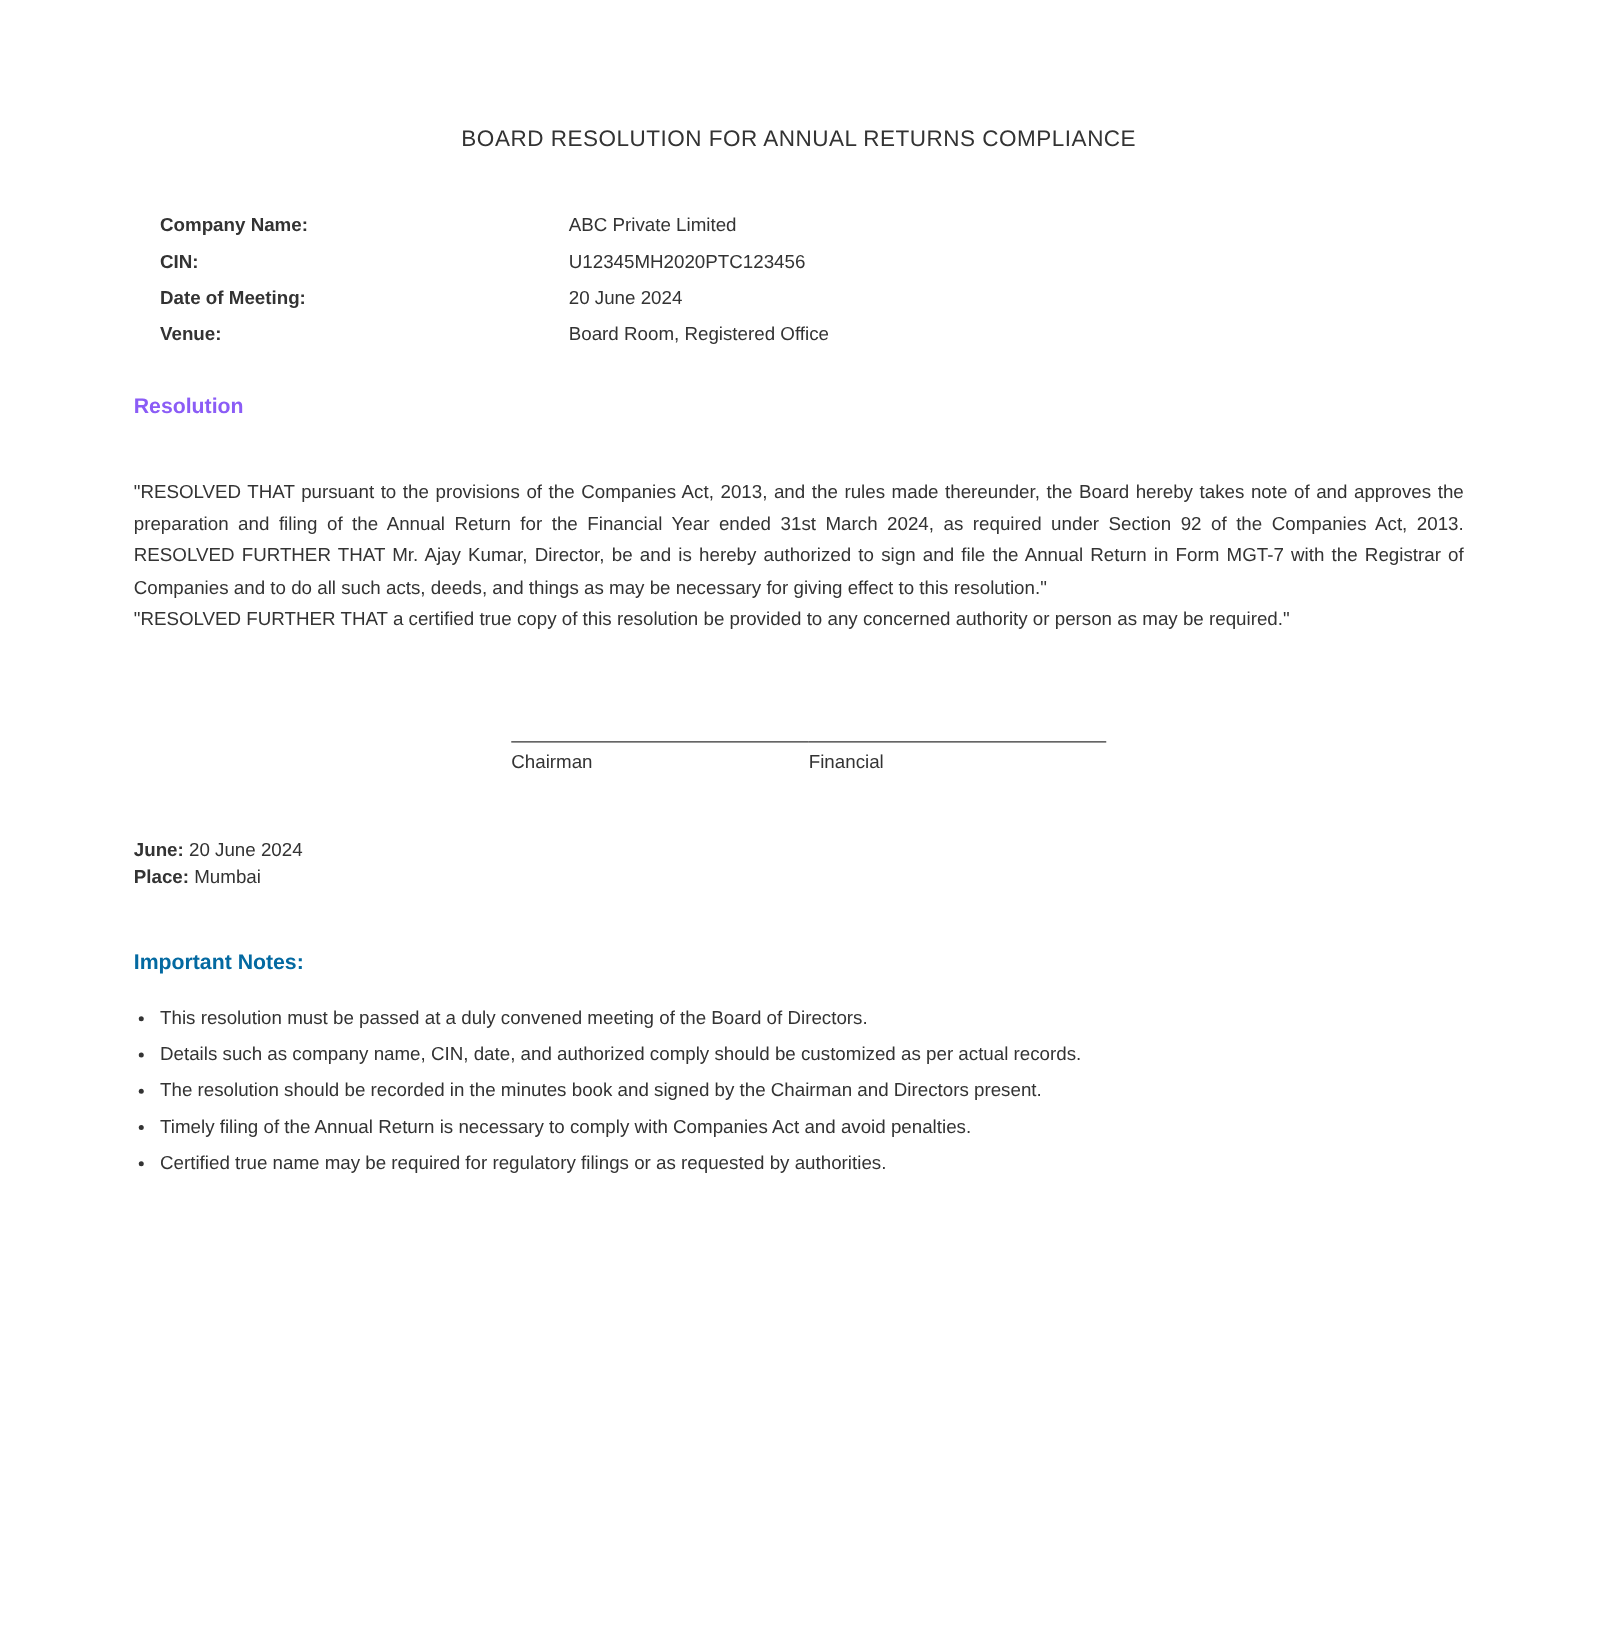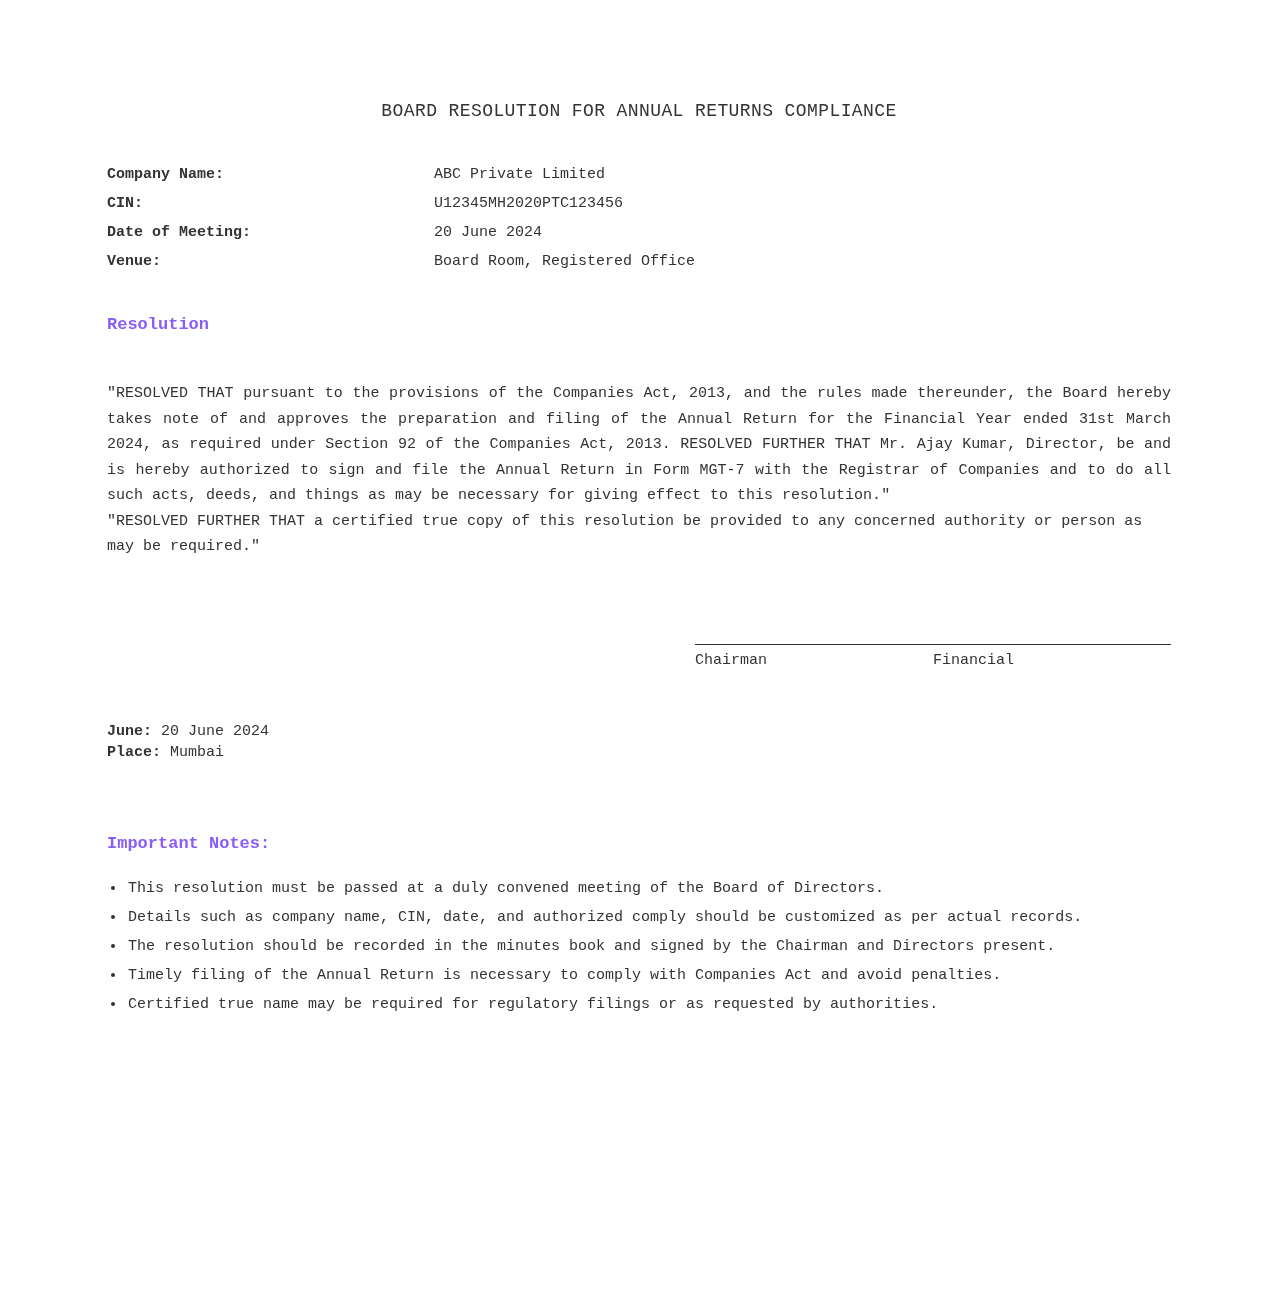--- a/index.html
+++ b/index.html
@@ -1,15 +1,15 @@
 <!DOCTYPE html>
 <html><head>
 <meta charset="utf-8">
 <style>
-  * { margin: 0; padding: 0; box-sizing: border-box; font-family: Liberation Mono, monospace; }
+  * { margin: 0; padding: 0; box-sizing: border-box; }
   html, body { background: #ffffff; }
   body {
     width: 1278px;
     height: 1300px;
     font-family: "Liberation Sans", "DejaVu Sans", sans-serif;
     color: #333333;
     overflow: hidden;
   }
   .page {
     width: 1278px;
@@ -22,23 +22,24 @@
     font-size: 18px;
     font-weight: 400;
     color: #333333;
     letter-spacing: 0.4px;
     line-height: 23px;
     margin-bottom: 37px;
   }
   .meta-table { }
   .meta-row {
     display: flex;
-    align-items: center;
+    align-items: flex-end;
     height: 29px;
     font-size: 15px;
+    margin-left: 21px;
   }
   .meta-label {
     width: 327px;
     flex: 0 0 327px;
     font-weight: 700;
   }
   .meta-value { font-weight: 400; }
   .section-heading {
     font-size: 17px;
     font-weight: 700;
@@ -49,47 +50,47 @@
   }
   .resolution-body p {
     font-size: 15px;
     line-height: 25.5px;
     text-align: justify;
     color: #333333;
   }
   .resolution-body p + p { text-align: left; }
   .signatures {
     display: flex;
-    justify-content: flex-end;
+    justify-content: center;
     margin-top: 84px;
     margin-left: 16px;
   }
   .sig-block { width: 238px; }
   .sig-line {
     border-top: 1px solid #333333;
     height: 0;
   }
   .sig-label {
     margin-top: 7px;
     font-size: 15px;
     line-height: 17px;
   }
   .date-place {
     margin-top: 52px;
     font-size: 15px;
     line-height: 21px;
   }
   .date-place b { font-weight: 700; }
   .notes-heading {
-    margin-top: 69px;
+    margin-top: 46px;
     margin-bottom: 23px;
     font-size: 17px;
     font-weight: 700;
     line-height: 23px;
-    color: #8b5cf6;
+    color: #0369a1;
   }
   .notes-list {
     list-style: disc outside;
     padding-left: 19px;
     margin: 0;
   }
   .notes-list li {
     font-size: 15px;
     line-height: 21px;
     margin-bottom: 8px;

